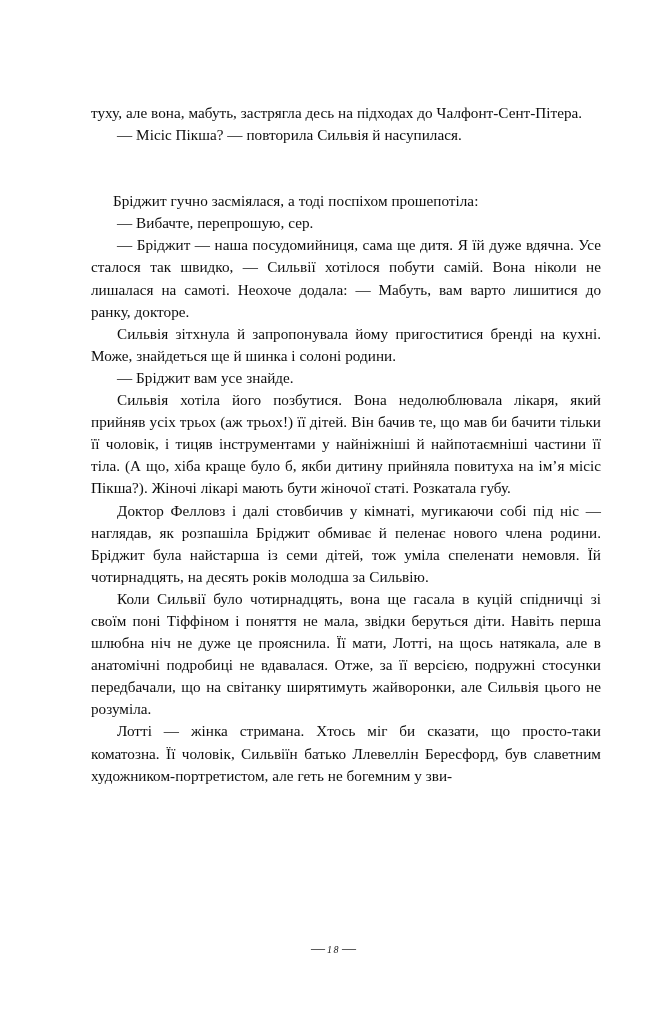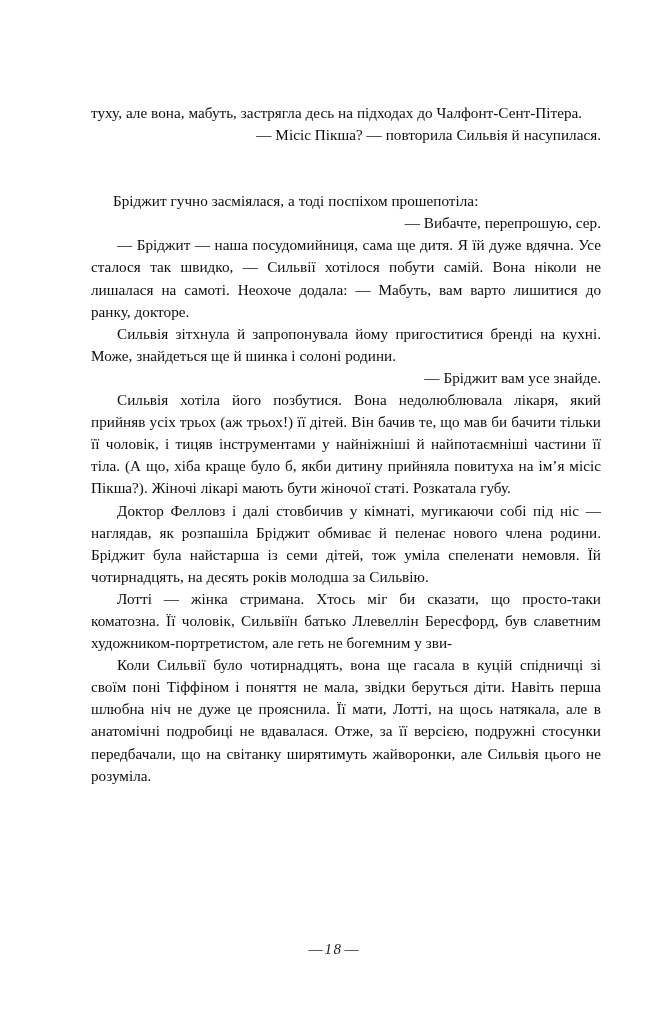--- a/index.html
+++ b/index.html
@@ -45,21 +45,21 @@
     letter-spacing: 0.02px;
   }
 
   
   .para.continuation {
     text-indent: 0;
   }
 
   
   .para.dialogue {
-    text-align: right;
+    text-align: left;
   }
 
   .para.noindent-run {
     text-indent: 22px;
     margin-top: 44px;
   }
 
   .page-number {
     position: absolute;
     left: 0;
@@ -71,40 +71,40 @@
     letter-spacing: 1.6px;
     color: #1a1a1a;
     font-family: "Liberation Serif", "DejaVu Serif", serif;
   }
   .page-number .rule {
     font-style: normal;
     letter-spacing: 0;
   }
   .page-number .num {
     font-style: italic;
-    font-size: 15px;
+    font-size: 10px;
     margin: 8px 2px;
   }
 </style>
 </head>
 <body>
 
 <div class="page">
 
   <div class="text-block">
     <p class="para continuation">туху, але вона, мабуть, застрягла десь на підходах до Чалфонт-Сент-Пітера.</p>
     <p class="para dialogue">— Місіс Пікша? — повторила Сильвія й насупилася.</p>
     <p class="para noindent-run">Бріджит гучно засміялася, а тоді поспіхом прошепотіла:</p>
     <p class="para dialogue">— Вибачте, перепрошую, сер.</p>
     <p class="para">— Бріджит — наша посудомийниця, сама ще дитя. Я їй дуже вдячна. Усе сталося так швидко, — Сильвії хотілося побути самій. Вона ніколи не лишалася на самоті. Неохоче додала: — Мабуть, вам варто лишитися до ранку, докторе.</p>
     <p class="para">Сильвія зітхнула й запропонувала йому пригоститися бренді на кухні. Може, знайдеться ще й шинка і солоні родини.</p>
     <p class="para dialogue">— Бріджит вам усе знайде.</p>
     <p class="para">Сильвія хотіла його позбутися. Вона недолюблювала лікаря, який прийняв усіх трьох (аж трьох!) її дітей. Він бачив те, що мав би бачити тільки її чоловік, і тицяв інструментами у найніжніші й най­потаємніші частини її тіла. (А що, хіба краще було б, якби дитину прийняла повитуха на імʼя місіс Пікша?). Жіночі лікарі мають бути жіночої статі. Розкатала губу.</p>
     <p class="para">Доктор Фелловз і далі стовбичив у кімнаті, мугикаючи собі під ніс — наглядав, як розпашіла Бріджит обмиває й пеленає нового члена родини. Бріджит була найстарша із семи дітей, тож уміла спеленати немовля. Їй чотирнадцять, на десять років молодша за Сильвію.</p>
+    <p class="para">Коли Сильвії було чотирнадцять, вона ще гасала в куцій спід­ничці зі своїм поні Тіффіном і поняття не мала, звідки беруться діти. Навіть перша шлюбна ніч не дуже це прояснила. Її мати, Лотті, на щось натякала, але в анатомічні подробиці не вдавалася. Отже, за її версією, подружні стосунки передбачали, що на світанку ширя­тимуть жайворонки, але Сильвія цього не розуміла.</p>
     <p class="para">Лотті — жінка стримана. Хтось міг би сказати, що просто-таки коматозна. Її чоловік, Сильвіїн батько Ллевеллін Бересфорд, був славетним художником-портретистом, але геть не богемним у зви-</p>
-    <p class="para">Коли Сильвії було чотирнадцять, вона ще гасала в куцій спід­ничці зі своїм поні Тіффіном і поняття не мала, звідки беруться діти. Навіть перша шлюбна ніч не дуже це прояснила. Її мати, Лотті, на щось натякала, але в анатомічні подробиці не вдавалася. Отже, за її версією, подружні стосунки передбачали, що на світанку ширя­тимуть жайворонки, але Сильвія цього не розуміла.</p>
   </div>
 
   <div class="page-number">
     <span class="rule">—</span><span class="num">18</span><span class="rule">—</span>
   </div>
 
 </div>
 
 </body></html>

